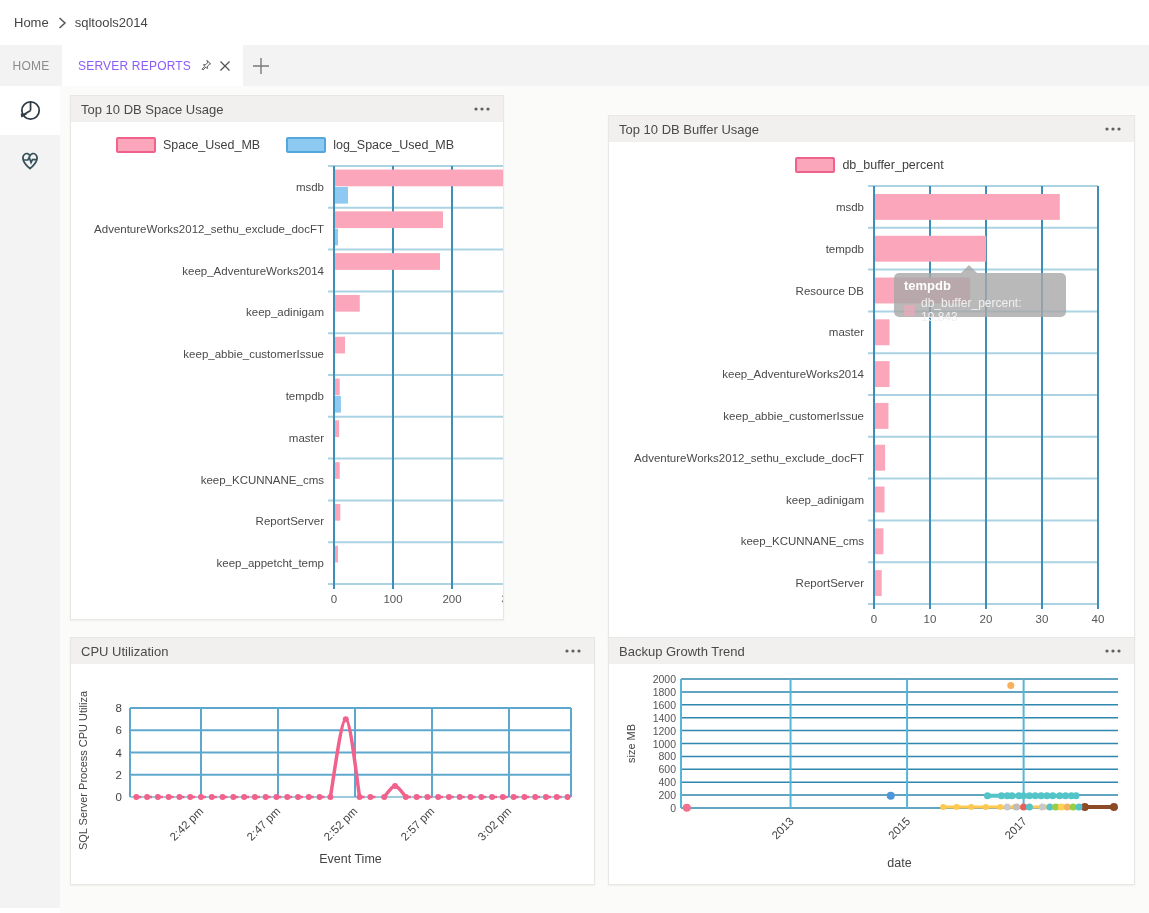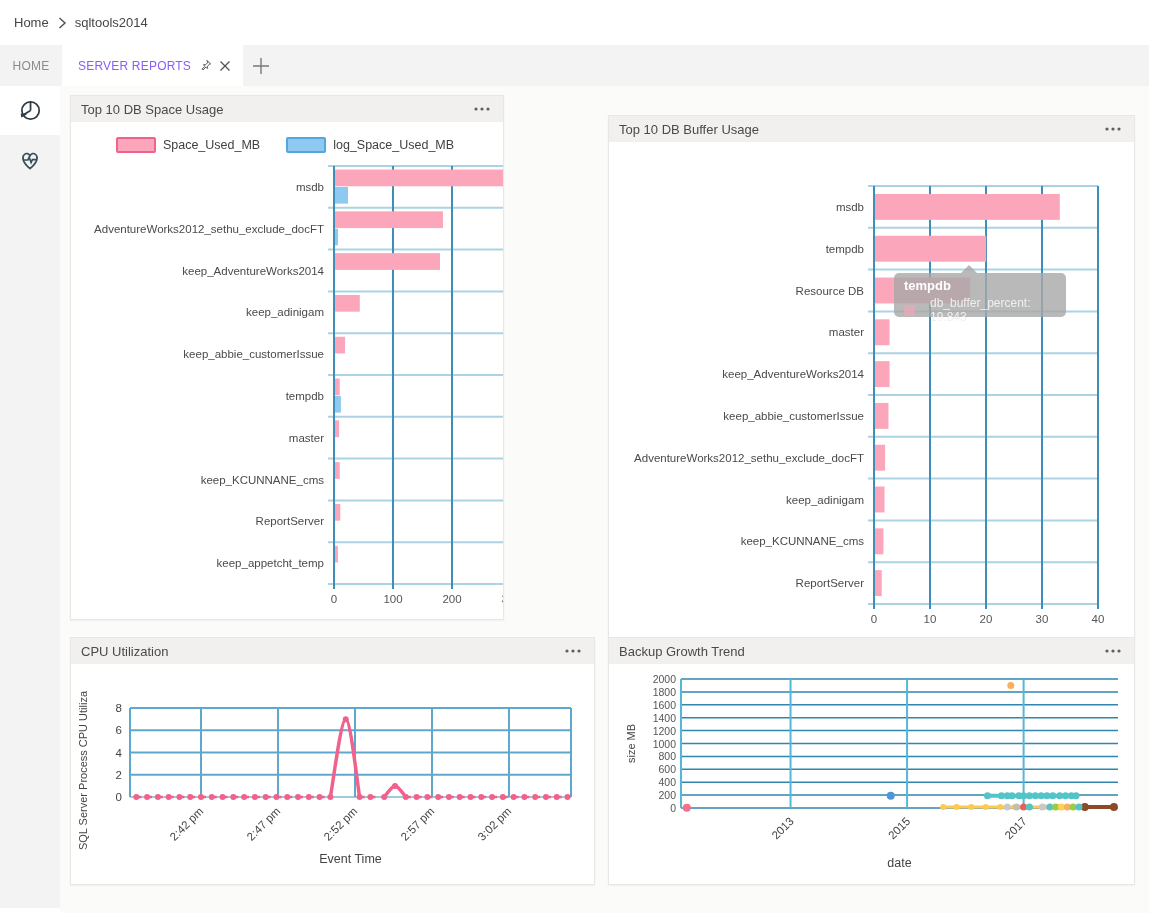--- a/index.html
+++ b/index.html
@@ -47,21 +47,21 @@
   .swatch.blue{background:#8DC9F0;border:2px solid #54A7DC;}
 
   
   .tooltip{position:absolute;left:285px;top:131px;width:172px;height:44px;
            background:rgba(168,168,168,0.80);border-radius:5px;color:#fff;z-index:5;
            padding:5px 10px;box-sizing:border-box;}
   .tooltip:before{content:"";position:absolute;top:-8px;left:67px;width:0;height:0;
                   border-left:8px solid transparent;border-right:8px solid transparent;
                   border-bottom:8px solid rgba(168,168,168,0.80);}
   .tooltip-title{font-size:13px;font-weight:bold;color:#fff;}
-  .tooltip-row{display:flex;align-items:center;gap:15px;font-size:12px;color:#F0F0F0;margin-top:3px;}
+  .tooltip-row{display:flex;align-items:center;gap:6px;font-size:12px;color:#F0F0F0;margin-top:3px;}
   .tooltip-swatch{width:11px;height:11px;background:rgba(251,166,186,.55);flex:0 0 auto;}
 
   svg{display:block;}
 </style>
 </head>
 <body>
 
 <header class="breadcrumb-bar">
   <span class="crumb">Home</span>
   <span>
@@ -199,20 +199,26 @@
       <span>Top 10 DB Buffer Usage</span>
       <span class="menu-btn">
         <svg width="18" height="6" viewBox="0 0 18 6">
             <circle cx="3" cy="3" r="1.6" fill="#5F5F5F"></circle>
             <circle cx="9" cy="3" r="1.6" fill="#5F5F5F"></circle>
             <circle cx="15" cy="3" r="1.6" fill="#5F5F5F"></circle>
           </svg>
       </span>
     </div>
     <div class="widget-body">
+      <div class="legend" style="top:15px;">
+        <div class="legend-item">
+          <span class="swatch pink"></span>
+          <span>db_buffer_percent</span>
+        </div>
+      </div>
       <svg id="svg2" width="525" height="497">
           <line x1="259" y1="44" x2="489" y2="44" stroke="#ABD3E3" stroke-width="2"></line>
           <line x1="259" y1="85.8" x2="489" y2="85.8" stroke="#ABD3E3" stroke-width="2"></line>
           <line x1="259" y1="127.6" x2="489" y2="127.6" stroke="#ABD3E3" stroke-width="2"></line>
           <line x1="259" y1="169.39999999999998" x2="489" y2="169.39999999999998" stroke="#ABD3E3" stroke-width="2"></line>
           <line x1="259" y1="211.2" x2="489" y2="211.2" stroke="#ABD3E3" stroke-width="2"></line>
           <line x1="259" y1="253" x2="489" y2="253" stroke="#ABD3E3" stroke-width="2"></line>
           <line x1="259" y1="294.79999999999995" x2="489" y2="294.79999999999995" stroke="#ABD3E3" stroke-width="2"></line>
           <line x1="259" y1="336.59999999999997" x2="489" y2="336.59999999999997" stroke="#ABD3E3" stroke-width="2"></line>
           <line x1="259" y1="378.4" x2="489" y2="378.4" stroke="#ABD3E3" stroke-width="2"></line>

